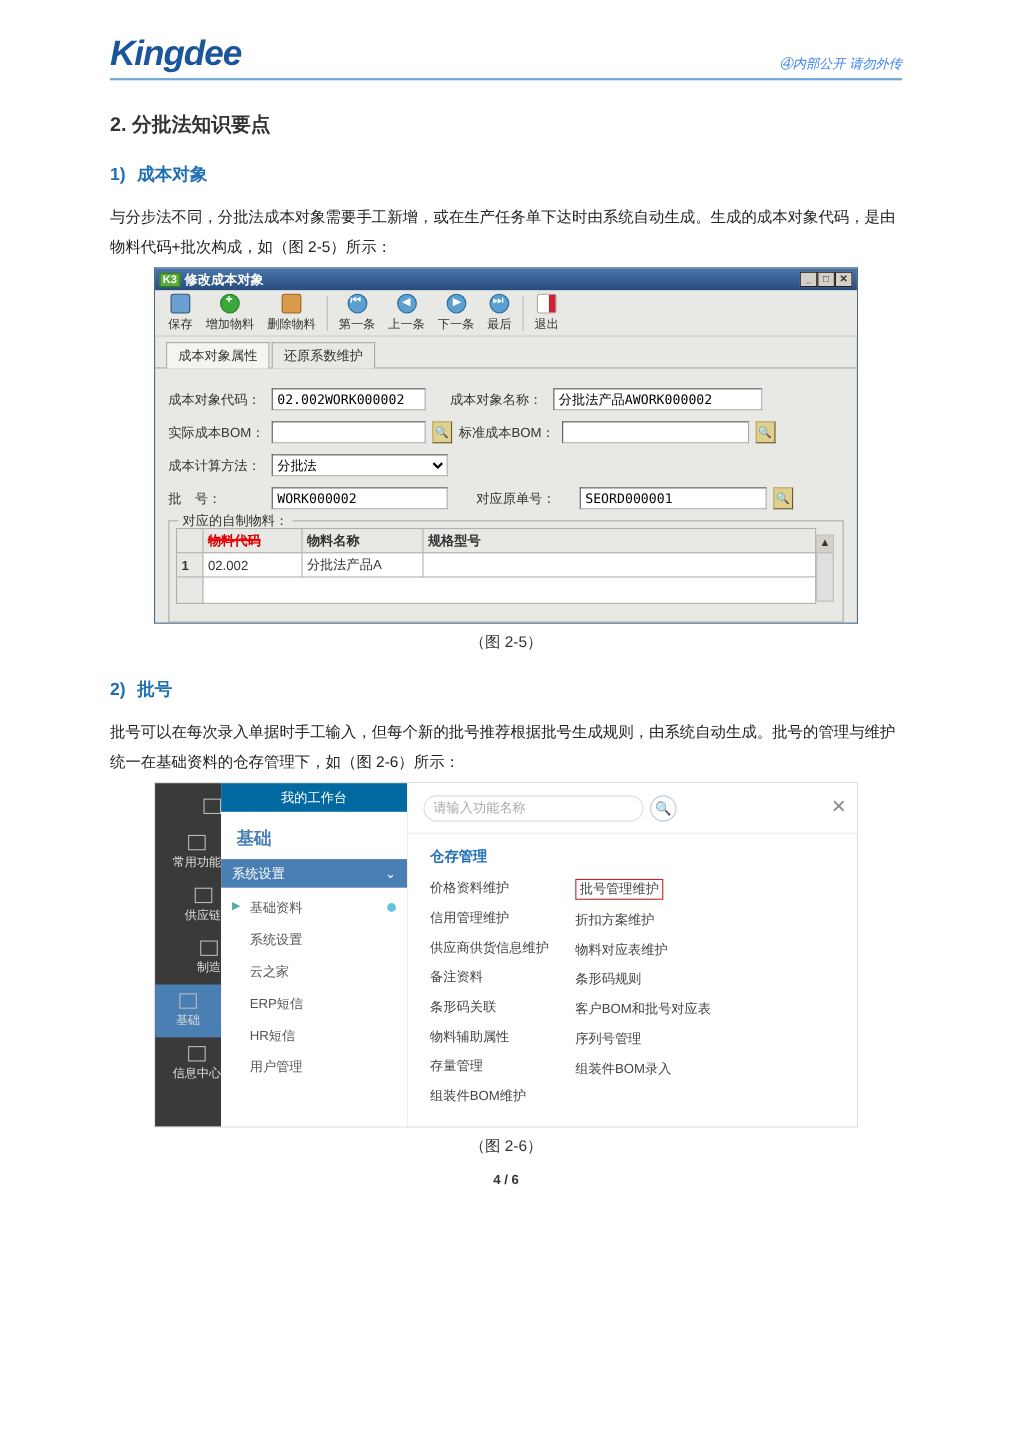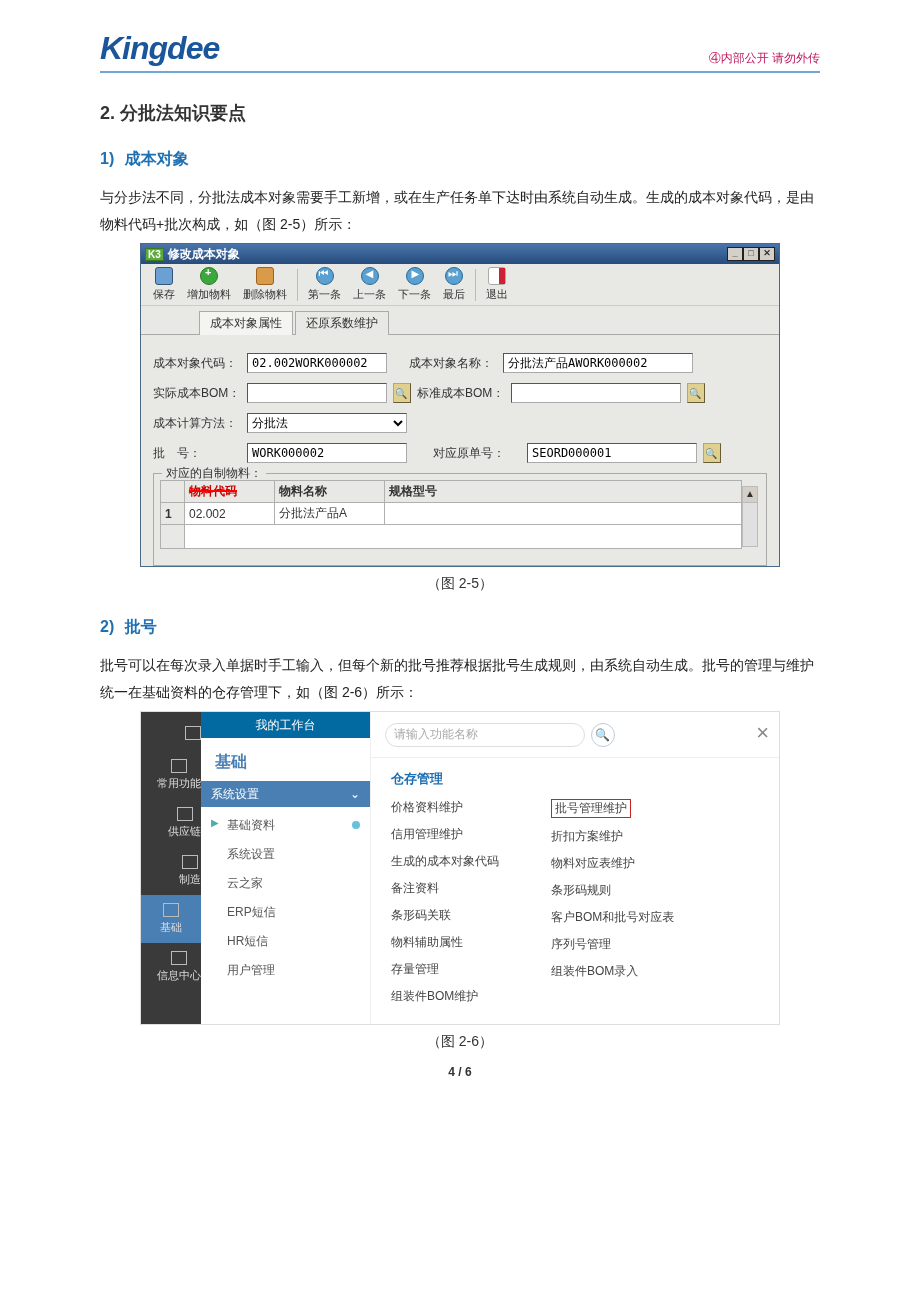--- a/index.html
+++ b/index.html
@@ -25,21 +25,22 @@
   .logo {
     font-family: Arial, sans-serif;
     font-size: 32px;
     font-weight: bold;
     font-style: italic;
     color: #1a5699;
     letter-spacing: -1px;
   }
   .confidential {
     font-size: 12px;
-    color: #be185d;
+    color: #3b82f6;
+    font-style: italic;
   }
   h2.sec {
     font-size: 18px;
     font-weight: bold;
     color: #333;
     margin-top: 28px;
     margin-bottom: 12px;
   }
   h3.sub {
     font-size: 16px;
@@ -136,21 +137,21 @@
   .ico-next::after  { content:"▶"; color:#fff; position:absolute; left:5px; top:0; font-size:10px;}
   .ico-last::after  { content:"⏭"; color:#fff; position:absolute; left:2px; top:-1px; font-size:11px;}
   .ico-exit { background:#fff; border:1px solid #aaa; position:relative;}
   .ico-exit::after { content:""; position:absolute; right:0; top:0; width:6px; height:16px; background:#c23; }
   .fig25 .sep { width:1px; height:32px; background:#bbb; margin:0 4px; }
   .fig25 .tabs { padding: 4px 10px 0 10px; border-bottom:1px solid #aaa; display:flex; gap:2px;}
   .fig25 .tab {
     background:#e8e8e4; border:1px solid #aaa; border-bottom:none;
     padding:3px 10px; font-size:12px; position:relative; top:1px;
   }
-  .fig25 .tab.active { background:#f4f4f0;margin-left:48px; }
+  .fig25 .tab.active { background:#f4f4f0; }
   .fig25 .form { padding: 8px 12px 0 12px; }
   .fig25 .row { display:flex; align-items:center; margin:10px 0; gap:6px;}
   .fig25 .lbl { min-width:88px; color:#333; }
   .fig25 input.fld {
     background:#fff; border:1px inset #aaa; height:20px;
     padding:0 4px; font-family: "SimSun", monospace; font-size:12px;
   }
   .fig25 select.fld { background:#fff; border:1px inset #aaa; height:20px; font-size:12px;}
   .fig25 .lookup {
     width:18px; height:20px; background:#e0d090; border:1px outset #bba860;
@@ -215,21 +216,21 @@
   .fig26 .main .searchwrap {
     flex:0 0 200px; height:24px; border:1px solid #ddd; border-radius:12px;
     display:flex; align-items:center; padding:0 8px; color:#aaa;
   }
   .fig26 .main .sbtn {
     width:24px; height:24px; border:1px solid #bcd; border-radius:50%;
     margin-left:6px; color:#3a8; display:flex; align-items:center; justify-content:center;
   }
   .fig26 .main .close { position:absolute; right:10px; top:8px; font-size:22px; color:#888;}
   .fig26 .main .title { color:#1f6fb3; font-weight:bold; padding:12px 0 6px 20px; font-size:13px;}
-  .fig26 .lists { display:flex; gap:52px; padding:0 20px 14px 20px;}
+  .fig26 .lists { display:flex; gap:24px; padding:0 20px 14px 20px;}
   .fig26 .lists ul { list-style:none; }
   .fig26 .lists li { padding:5px 0; color:#444; font-size:12px;}
   .fig26 .hl { border:1.5px solid #c22; padding:0 3px; display:inline-block;}
 
   
   .wm { position:absolute; left:42%; top:50%; color:#eaeaea; font-size:70px;
         transform:rotate(-20deg); pointer-events:none; font-style:italic; z-index:0;}
 </style>
 </head>
 <body>
@@ -431,21 +432,21 @@
         </div>
         <div class="sbtn">
           <span>🔍</span>
         </div>
       </div>
       <div class="title">仓存管理</div>
       <div class="lists">
         <ul>
           <li>价格资料维护</li>
           <li>信用管理维护</li>
-          <li>生成的成本对象代码</li>
+          <li>供应商供货信息维护</li>
           <li>备注资料</li>
           <li>条形码关联</li>
           <li>物料辅助属性</li>
           <li>存量管理</li>
           <li>组装件BOM维护</li>
         </ul>
         <ul>
           <li><span class="hl">批号管理维护</span></li>
           <li>折扣方案维护</li>
           <li>物料对应表维护</li>

